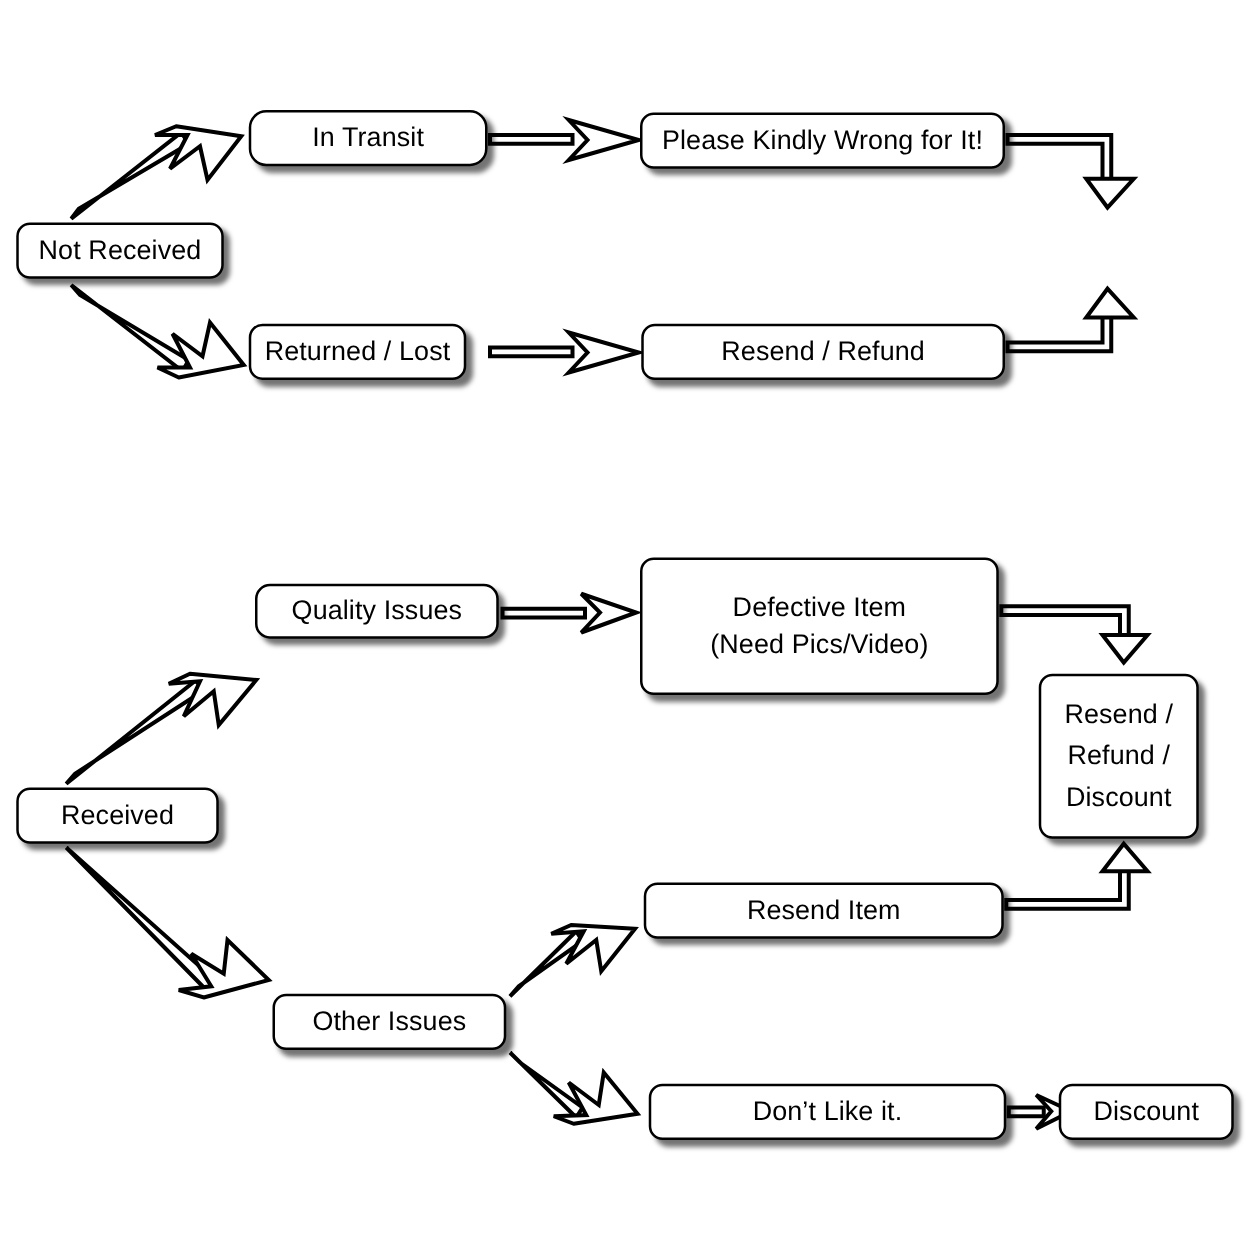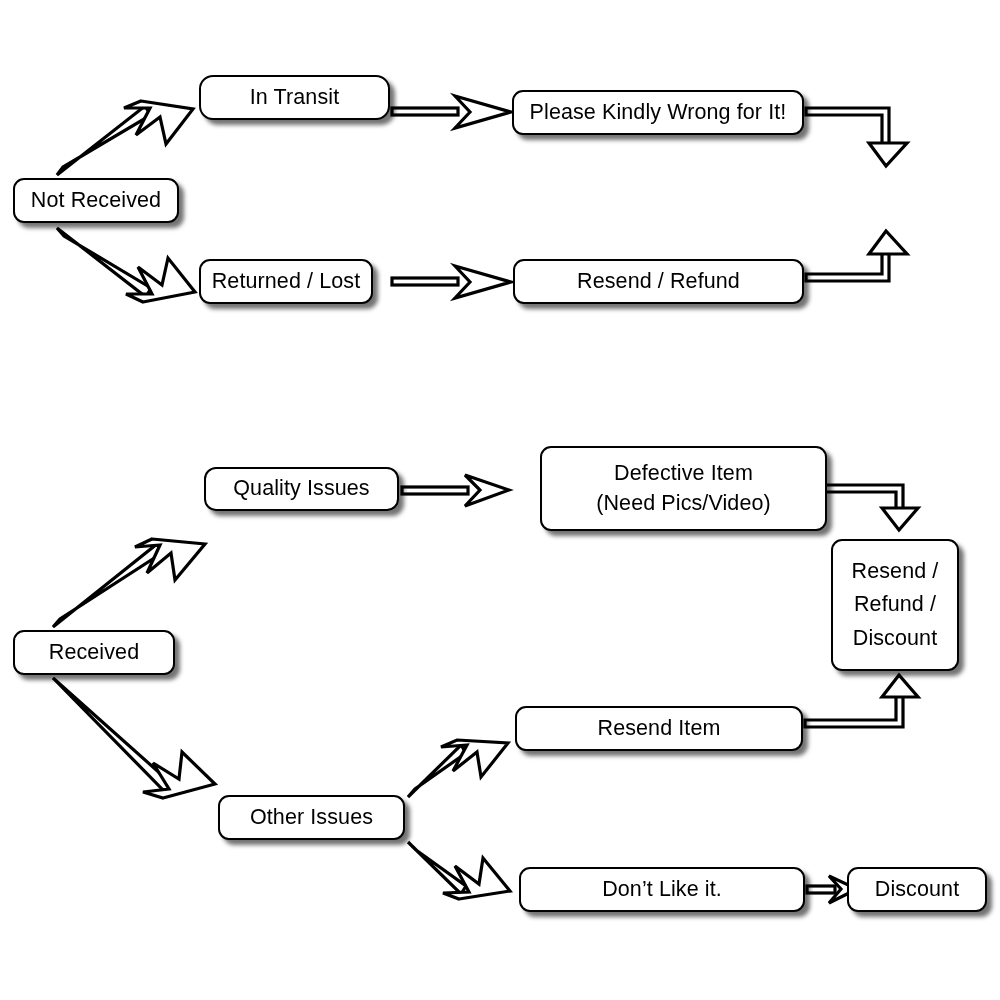--- a/index.html
+++ b/index.html
@@ -128,21 +128,21 @@
         <path d="M 829,876 L 857,889 L 829,903 L 841,889 Z"></path>
       </g>
 
     </g>
   </svg>
 
   <div class="node" style="left:13px; top:178px; width:166px; height:45px;">
     <span class="line">Not Received</span>
   </div>
 
-  <div class="node" style="left:199px; top:75px; width:191px; height:45px;border-radius:14px;">
+  <div class="node" style="left:199px; top:88px; width:191px; height:45px;border-radius:14px;">
     <span class="line">In Transit</span>
   </div>
 
   <div class="node" style="left:512px; top:90px; width:292px; height:45px;">
     <span class="line">Please Kindly Wrong for It!</span>
   </div>
 
 
   <div class="node" style="left:199px; top:259px; width:174px; height:45px;">
     <span class="line">Returned / Lost</span>
@@ -153,21 +153,21 @@
   </div>
 
   <div class="node" style="left:13px; top:630px; width:162px; height:45px;">
     <span class="line">Received</span>
   </div>
 
   <div class="node" style="left:204px; top:467px; width:195px; height:44px;border-radius:12px;">
     <span class="line">Quality Issues</span>
   </div>
 
-  <div class="node multi" style="left:540px; top:446px; width:287px; height:85px;">
+  <div class="node multi" style="left:512px; top:446px; width:287px; height:110px;">
     <span class="line">Defective Item</span>
     <span class="line">(Need Pics/Video)</span>
   </div>
 
   <div class="node tall" style="left:831px; top:539px; width:128px; height:132px;">
     <span class="line">Resend /</span>
     <span class="line">Refund /</span>
     <span class="line">Discount</span>
   </div>
 

